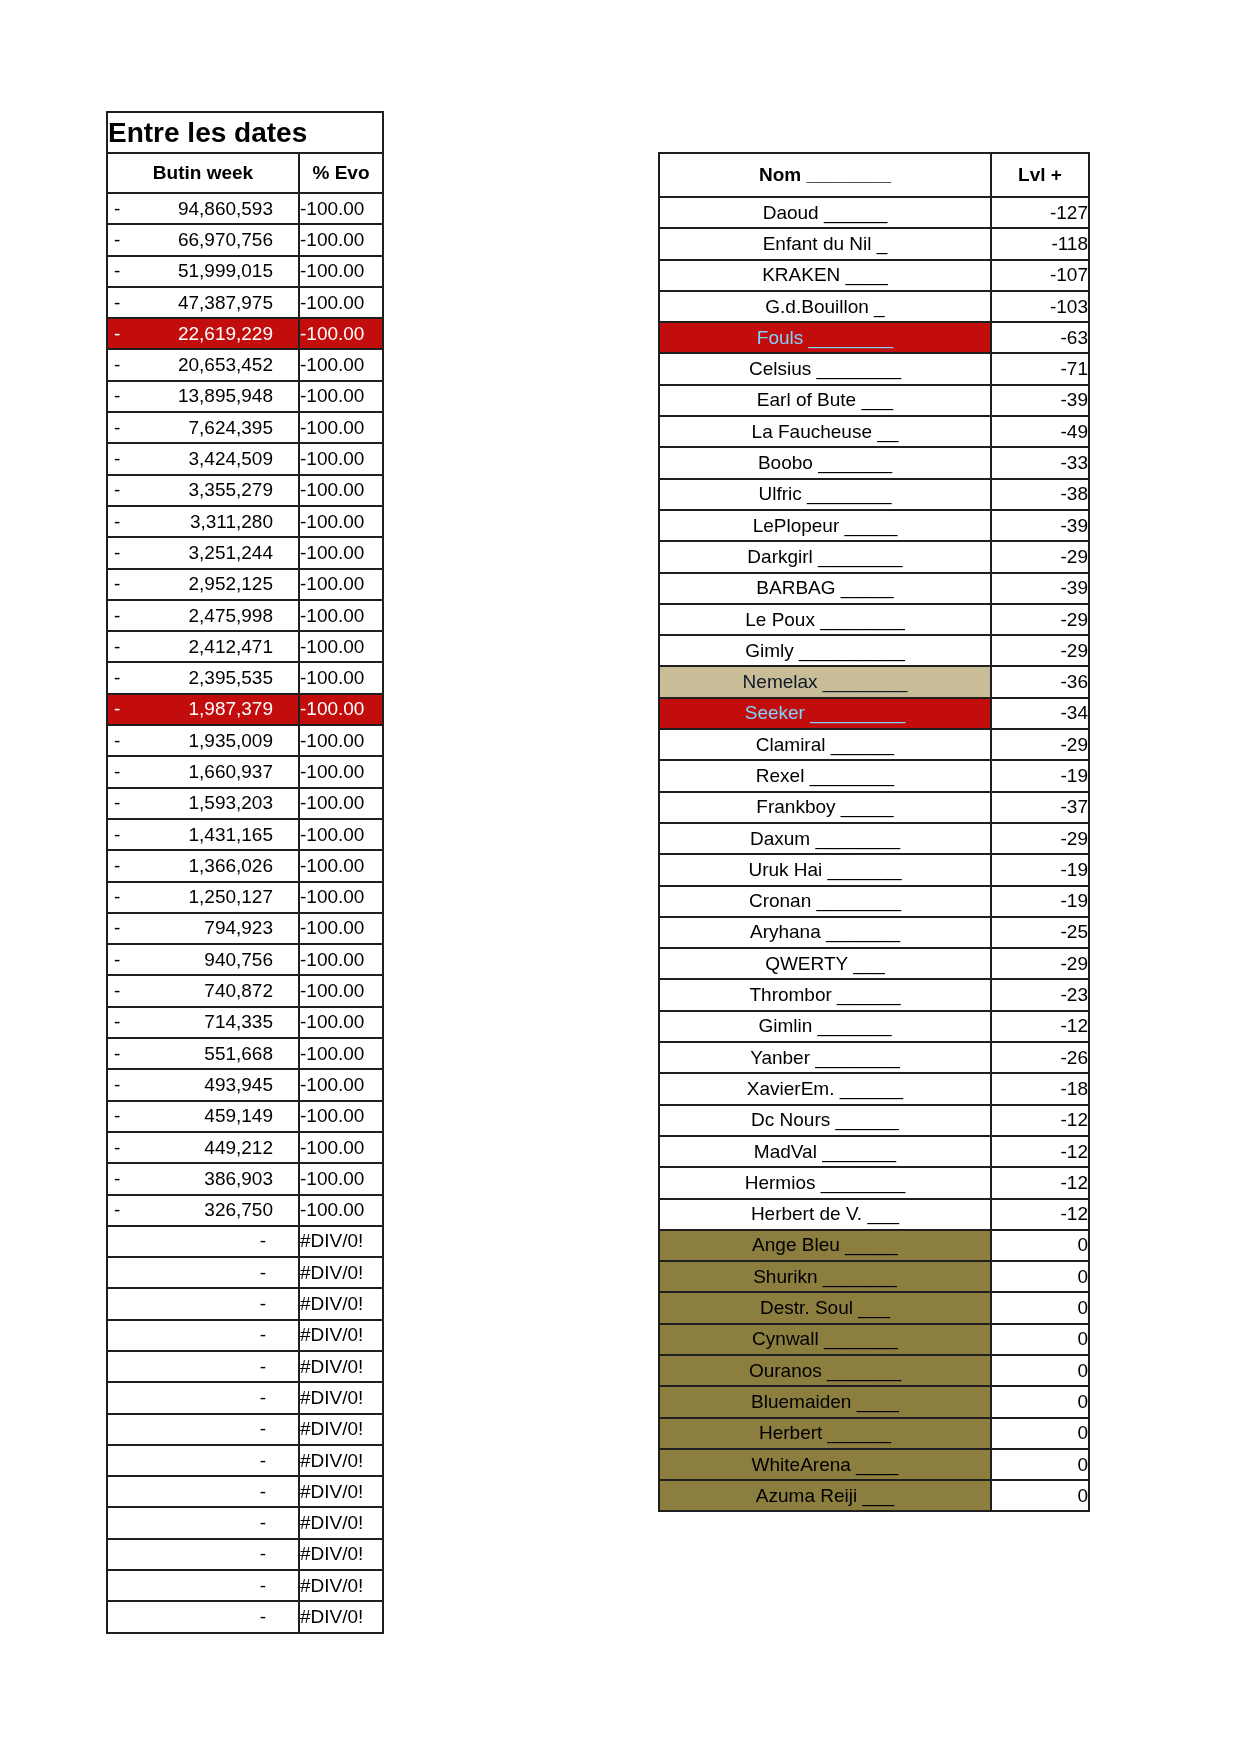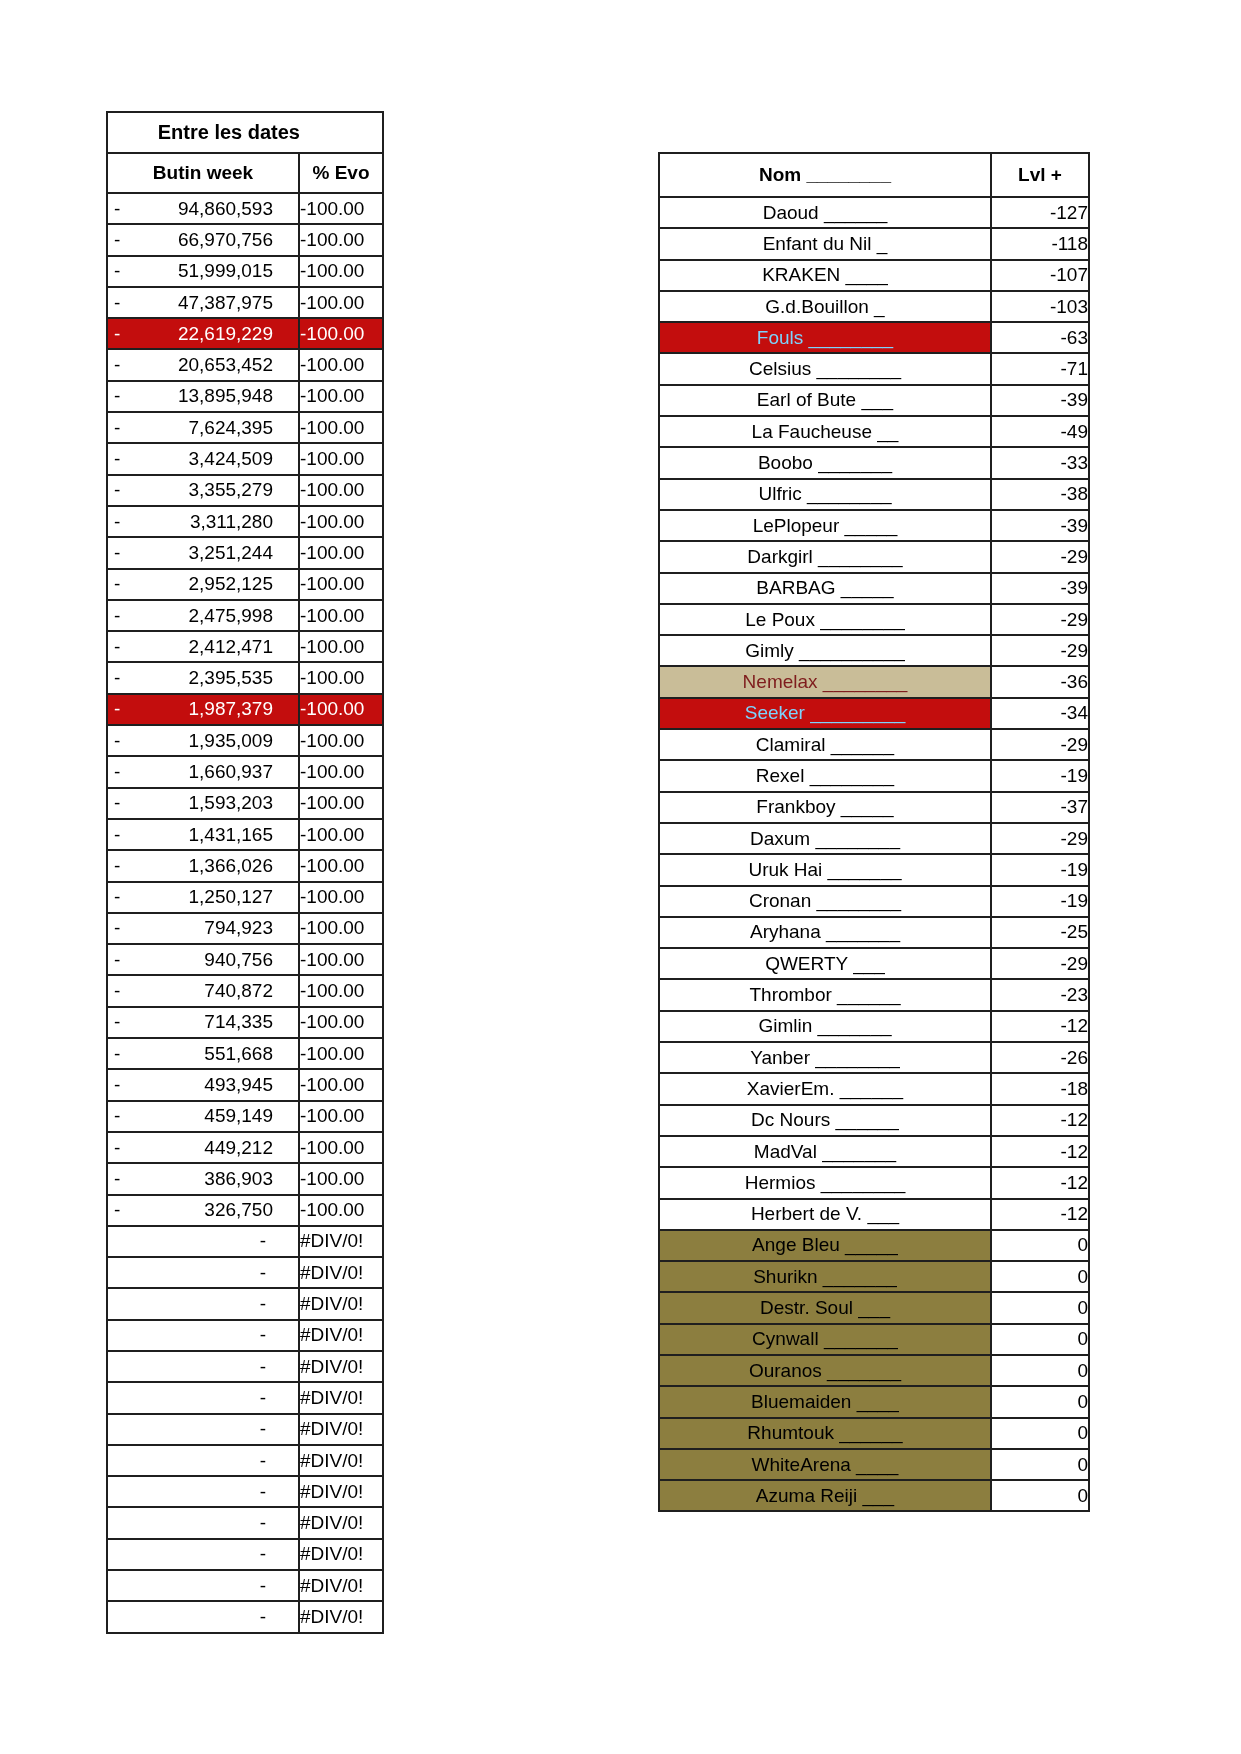--- a/index.html
+++ b/index.html
@@ -31,22 +31,22 @@
     overflow: hidden;
     font-weight: normal;
   }
 
   
   #left-table { left: 106px; top: 111px; width: 276px; }
   #left-table col.c1 { width: 192px; }
   #left-table col.c2 { width: 84px; }
   #left-table th.title-cell { height: 41px; }
   #left-table .title-inner {
-    display: block; width: 192px; text-align: right;
-    font-weight: bold; font-size: 20px;
+    display: block; width: 192px; text-align: center;
+    font-weight: bold; font-size: 28px;
   }
   #left-table th.head-cell {
     height: 40px; text-align: center; font-weight: bold; font-size: 19px; margin-top: 9px;
   }
   td.c-butin { position: relative; text-align: right; padding-right: 25px; }
   td.c-butin.dash { padding-right: 32px; }
   td.c-butin .sign {
     position: absolute; left: 6px; top: 50%; transform: translateY(-50%);
   }
   td.c-evo { padding-right: 5px; }
@@ -55,21 +55,21 @@
   
   #right-table { left: 658px; top: 152px; width: 430px; }
   #right-table col.c1 { width: 332px; }
   #right-table col.c2 { width: 98px; }
   #right-table th.head-cell {
     height: 44px; text-align: center; font-weight: bold; font-size: 19px;
   }
   td.c-nom { text-align: center; }
   td.c-lvl { text-align: right; }
   #right-table tr.hl-red  td.c-nom { background: #c30d0d; color: #7dd3fc; }
-  #right-table tr.hl-tan  td.c-nom { background: #c9bd98; color: #7f1d1d; }
+  #right-table tr.hl-tan  td.c-nom { background: #c9bd98; color: #0f172a; }
   #right-table tr.hl-olive td.c-nom { background: #8c7e3f; color: #000000; margin-left: 23px; }
 </style>
 </head>
 <body>
 
 <table id="left-table">
   <colgroup>
       <col class="c1">
       <col class="c2">
     </colgroup>
@@ -526,21 +526,21 @@
   </tr>
       <tr class="row hl-olive">
     <td class="c-nom">Ouranos _______</td>
     <td class="c-lvl">0</td>
   </tr>
       <tr class="row hl-olive">
     <td class="c-nom">Bluemaiden ____</td>
     <td class="c-lvl">0</td>
   </tr>
       <tr class="row hl-olive">
-    <td class="c-nom">Rhumtouk ______</td>
+    <td class="c-nom">Herbert ______</td>
     <td class="c-lvl">0</td>
   </tr>
       <tr class="row hl-olive">
     <td class="c-nom">WhiteArena ____</td>
     <td class="c-lvl">0</td>
   </tr>
       <tr class="row hl-olive">
     <td class="c-nom">Azuma Reiji ___</td>
     <td class="c-lvl">0</td>
   </tr>

